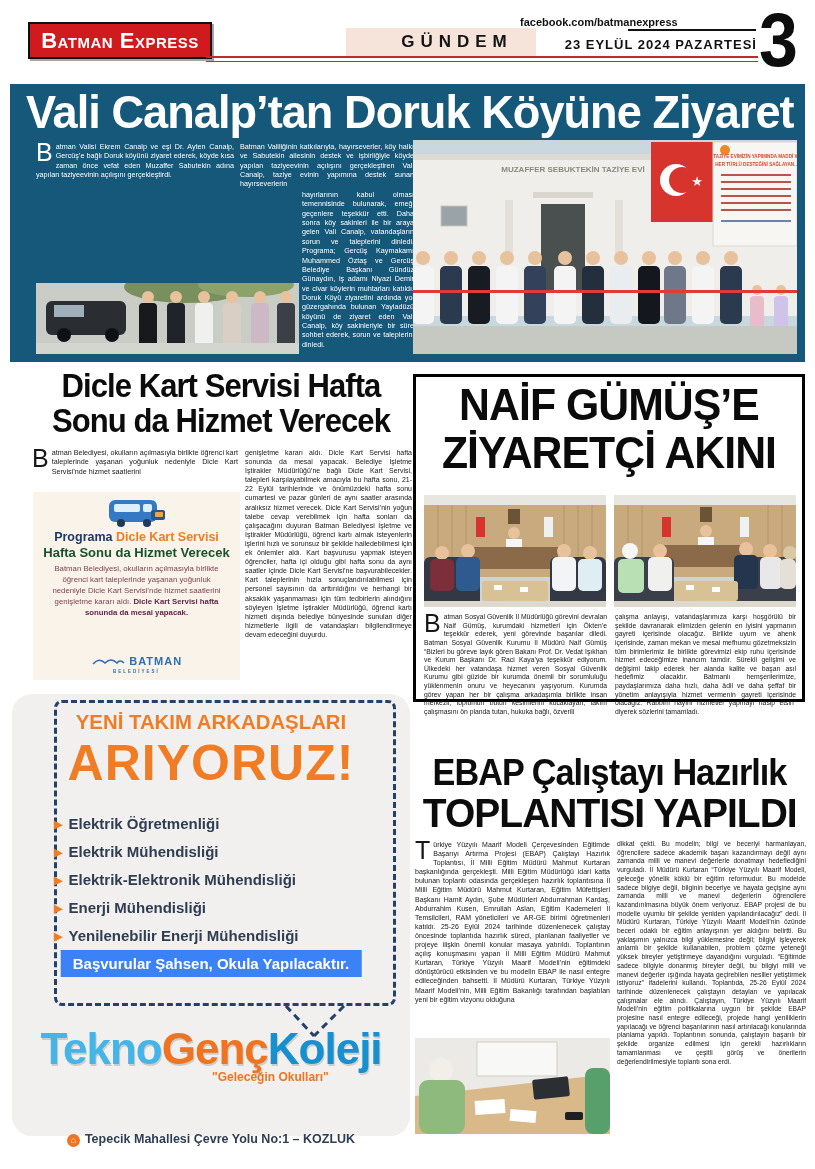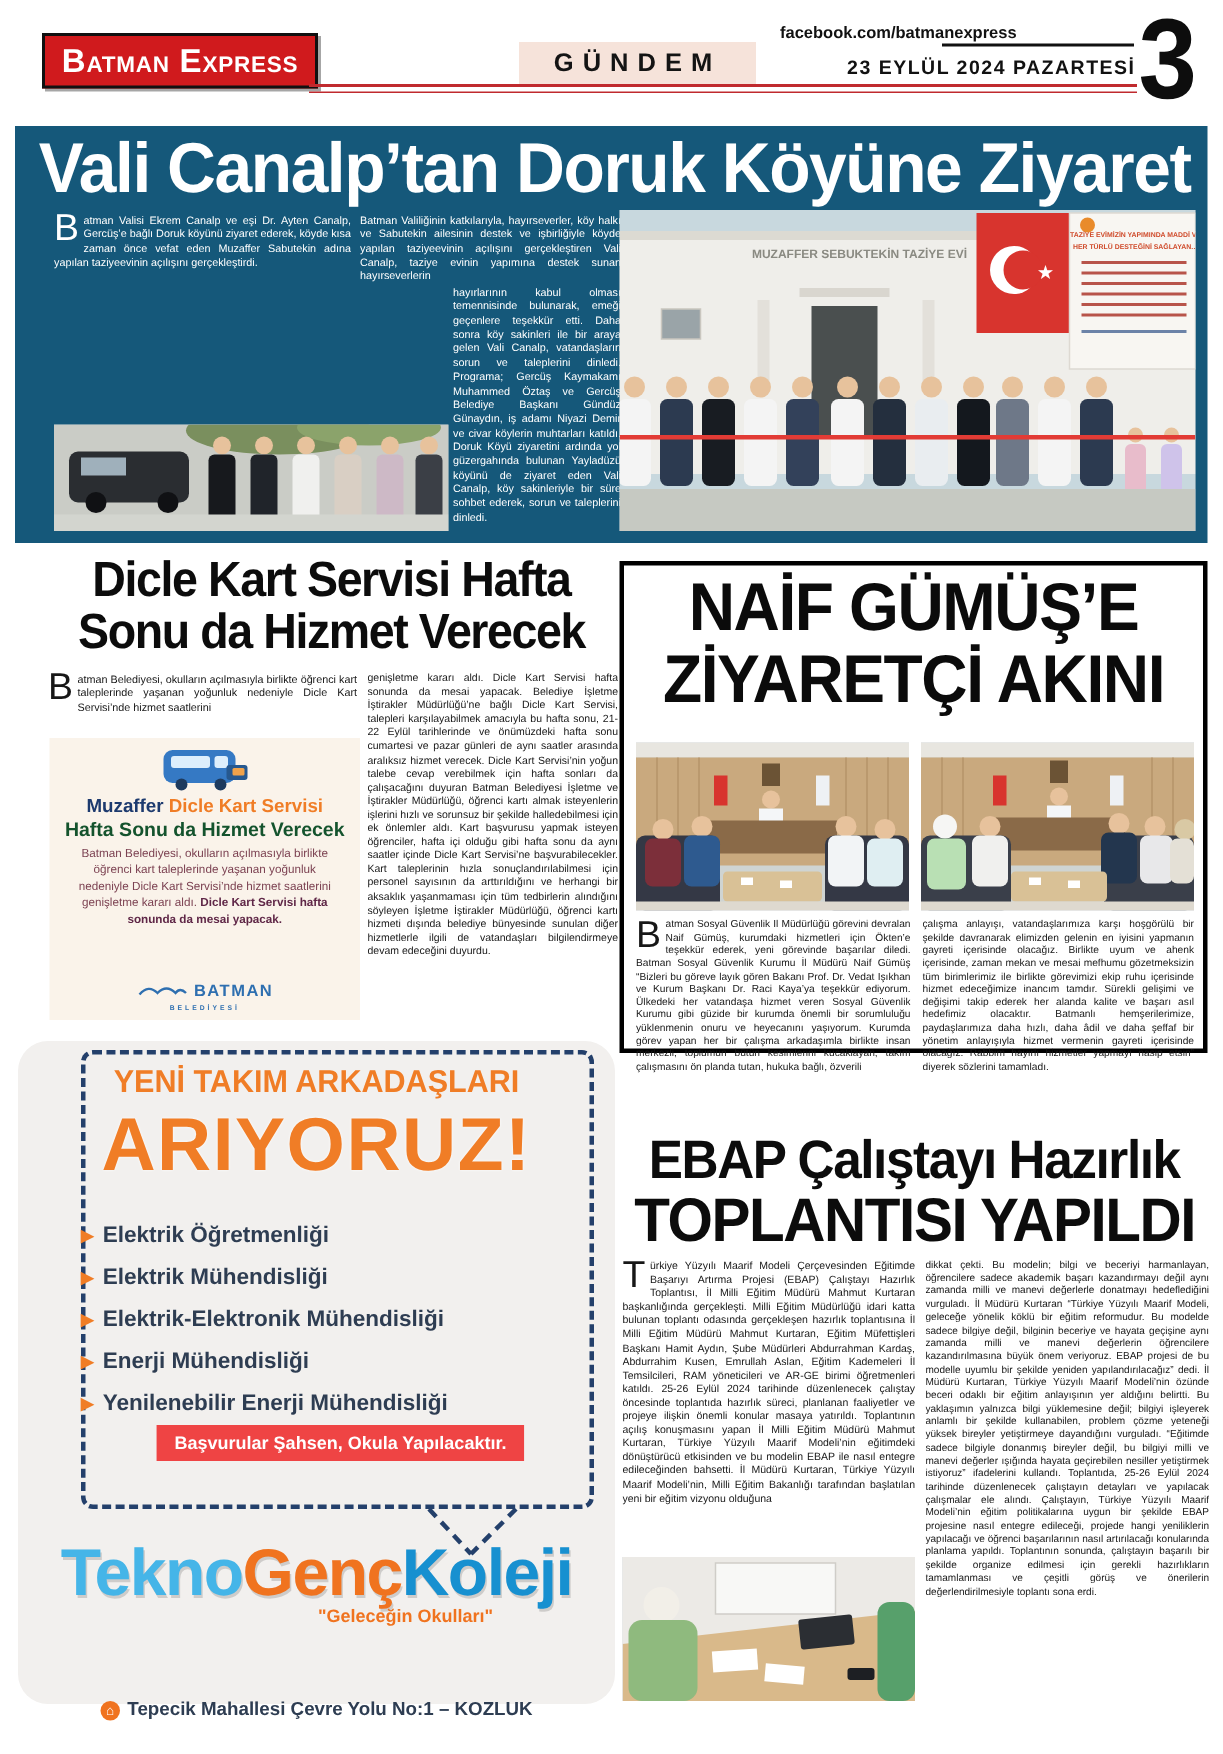--- a/index.html
+++ b/index.html
@@ -5,21 +5,21 @@
   html,body{margin:0;padding:0;background:#fff;}
   #page{position:relative;width:815px;height:1169px;background:#fff;overflow:hidden;
         font-family:"Liberation Sans",sans-serif;color:#171717;}
   .abs{position:absolute;}
 
   
   .masthead{left:28px;top:22px;width:180px;height:33px;background:#d01a1d;border:2px solid #101010;
             box-shadow:2px 2px 0 rgba(0,0,0,.35);color:#fff;display:flex;align-items:center;justify-content:center;
             font-weight:bold;font-size:22px;font-variant:small-caps;letter-spacing:.5px;text-align:center;}
   .section-chip{left:346px;top:28px;width:158px;height:28px;background:#f6e3da;display:flex;align-items:center;
-            justify-content:center;font-weight:bold;font-size:17px;letter-spacing:6px;color:#141414;}
+            justify-content:center;font-weight:bold;font-size:17px;letter-spacing:6px;color:#141414;padding-left:32px;}
   .fb{left:520px;top:16px;font-size:11px;font-weight:bold;color:#111;}
   .hdr-black-line{left:628px;top:29px;width:128px;height:2px;background:#111;}
   .hdr-date{left:545px;top:37px;width:212px;text-align:right;font-size:13px;font-weight:bold;letter-spacing:1px;color:#111;}
   .red-rule{left:206px;top:56px;width:552px;height:6px;border-top:2px solid #c02a2e;border-bottom:1px solid #c02a2e;box-sizing:border-box;}
   .page-num{left:744px;top:2px;width:66px;text-align:center;font-size:76px;font-weight:900;letter-spacing:-3px;color:#0d0d0d;
             transform:scaleX(.92);transform-origin:center top;line-height:1;}
 
   
   .lead{left:10px;top:84px;width:795px;height:278px;background:#15587a;}
   .lead-headline{position:absolute;left:0;top:3px;width:100%;text-align:center;color:#fff;font-size:47px;font-weight:800;
@@ -73,22 +73,22 @@
   
   .ad{left:12px;top:694px;width:398px;height:442px;background:#f2f0ee;border-radius:20px;}
   .ad-bubble{position:absolute;left:42px;top:6px;width:342px;height:306px;border:3px dashed #24406b;border-radius:8px;box-sizing:border-box;}
   .ad-kicker{position:absolute;left:0;top:16px;width:100%;text-align:center;color:#f07d26;font-size:21px;font-weight:800;
              transform:scaleX(.97);letter-spacing:0;}
   .ad-title{position:absolute;left:0;top:40px;width:100%;text-align:center;color:#f07d26;font-size:50px;font-weight:900;
             letter-spacing:1px;text-shadow:0 0 2px #fff;}
   .ad-items{position:absolute;left:42px;top:116px;}
   .ad-item{font-size:15px;font-weight:bold;color:#2e3d52;line-height:27px;white-space:nowrap;}
   .ad-item .arr{color:#f07d26;font-size:11px;margin-right:6px;vertical-align:1px;}
-  .ad-banner{position:absolute;left:50%;top:256px;transform:translateX(-50%);background:#ef4444;color:#fff;font-size:12px;
-             font-weight:bold;padding:5px 12px;white-space:nowrap;margin-left:16px;}
+  .ad-banner{position:absolute;left:50%;top:256px;transform:translateX(-50%);background:#3b82f6;color:#fff;font-size:15px;
+             font-weight:bold;padding:5px 12px;white-space:nowrap;}
   .ad-tail{position:absolute;left:268px;top:310px;}
   .ad-logo{position:absolute;left:0;top:330px;width:100%;text-align:center;font-size:44px;font-weight:700;letter-spacing:-1px;
            text-shadow:1px 2px 0 rgba(0,0,0,.15);white-space:nowrap;}
   .ad-logo .c1{color:#45b5e8;}
   .ad-logo .c2{color:#f0731f;}
   .ad-logo .c3{color:#1790d0;}
   .ad-tagline{position:absolute;left:200px;top:376px;color:#f0731f;font-size:12px;font-weight:bold;}
   .ad-phone{position:absolute;left:0;top:392px;width:100%;text-align:center;font-size:19px;font-weight:800;color:#2e3d52;white-space:nowrap;}
   .ad-phone .ic,.ad-addr .ic{display:inline-block;background:#f0731f;color:#fff;border-radius:50%;text-align:center;}
   .ad-phone .ic{width:17px;height:17px;line-height:17px;font-size:11px;margin-right:5px;vertical-align:2px;}
@@ -228,21 +228,21 @@
         <svg width="64" height="34" viewBox="0 0 64 34">
           <rect x="4" y="4" width="48" height="22" rx="6" fill="#3579c4"></rect>
           <rect x="9" y="8" width="26" height="8" rx="2" fill="#ddeefc"></rect>
           <rect x="38" y="8" width="9" height="8" rx="2" fill="#ddeefc"></rect>
           <circle cx="16" cy="27" r="4" fill="#1d3a5e"></circle>
             <circle cx="42" cy="27" r="4" fill="#1d3a5e"></circle>
           <rect x="46" y="14" width="14" height="10" rx="2" fill="#26588f"></rect>
           <rect x="50" y="16" width="8" height="5" rx="1" fill="#f0a24a"></rect>
         </svg>
       </div>
-      <div class="card-t1"><span>Muzaffer </span><span class="org">Dicle Kart Servisi</span></div>
+      <div class="card-t1"><span>Programa </span><span class="org">Dicle Kart Servisi</span></div>
       <div class="card-t2">Hafta Sonu da Hizmet Verecek</div>
       <div class="card-body"><span>Batman Belediyesi, okulların açılmasıyla birlikte öğrenci kart taleplerinde yaşanan yoğunluk nedeniyle Dicle Kart Servisi’nde hizmet saatlerini genişletme kararı aldı. </span><b>Dicle Kart Servisi hafta sonunda da mesai yapacak.</b></div>
       <div class="card-logo">
         <svg width="34" height="8" viewBox="0 0 34 8">
             <path d="M2 7 Q8 0 14 6 Q20 0 26 6 Q29 2 33 6" stroke="#2e6fb0" fill="none" stroke-width="1.6"></path>
           </svg>
         <span class="big">BATMAN</span>
         <span class="small">BELEDİYESİ</span>
       </div>
     </div>

